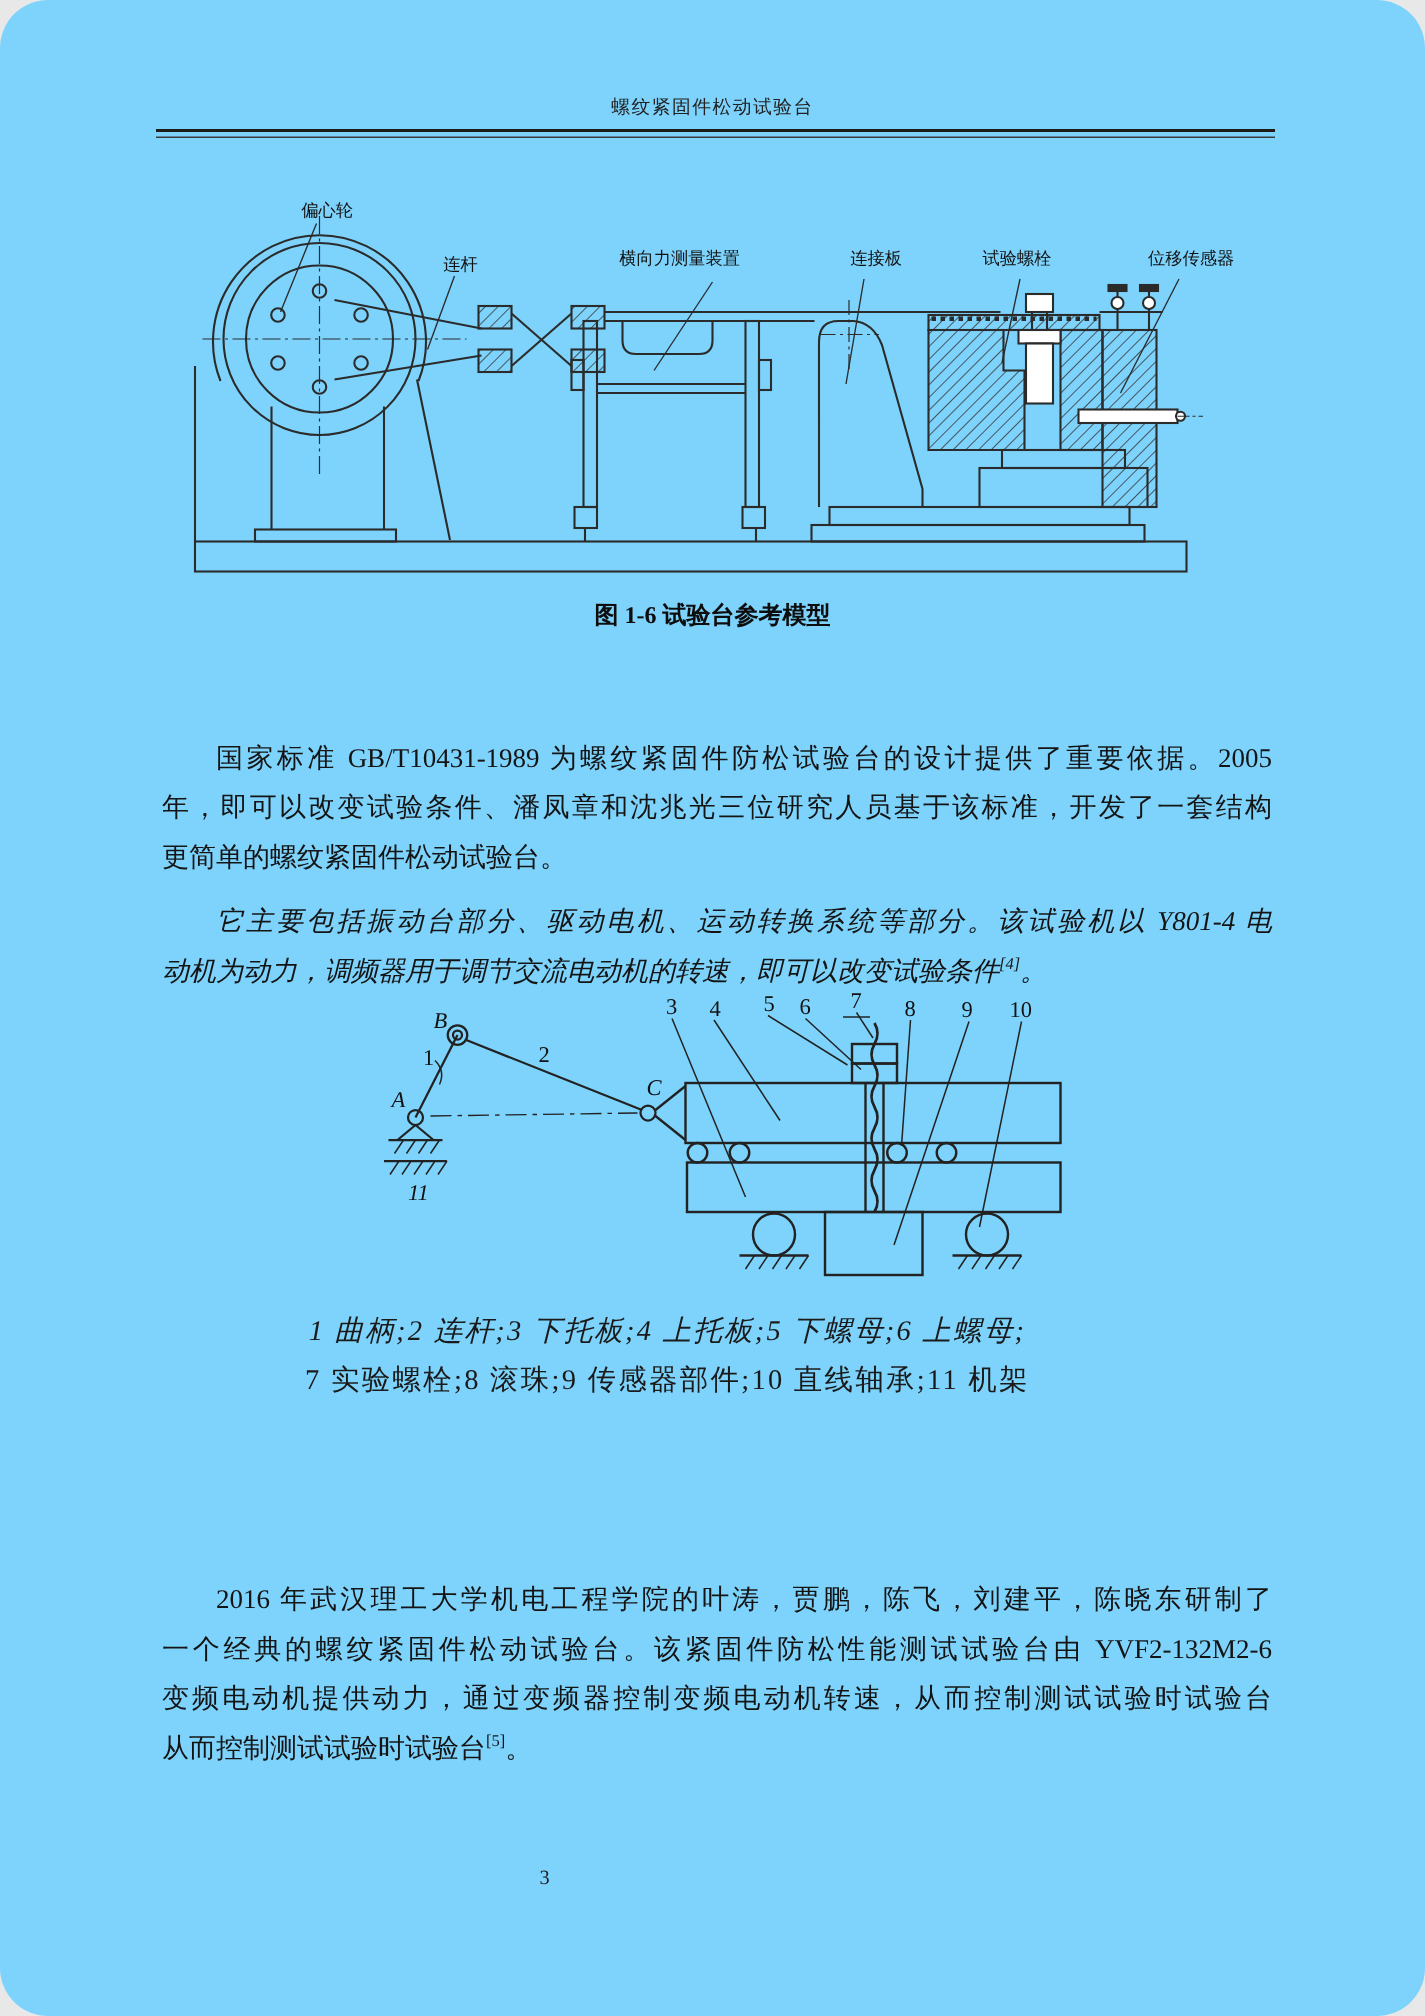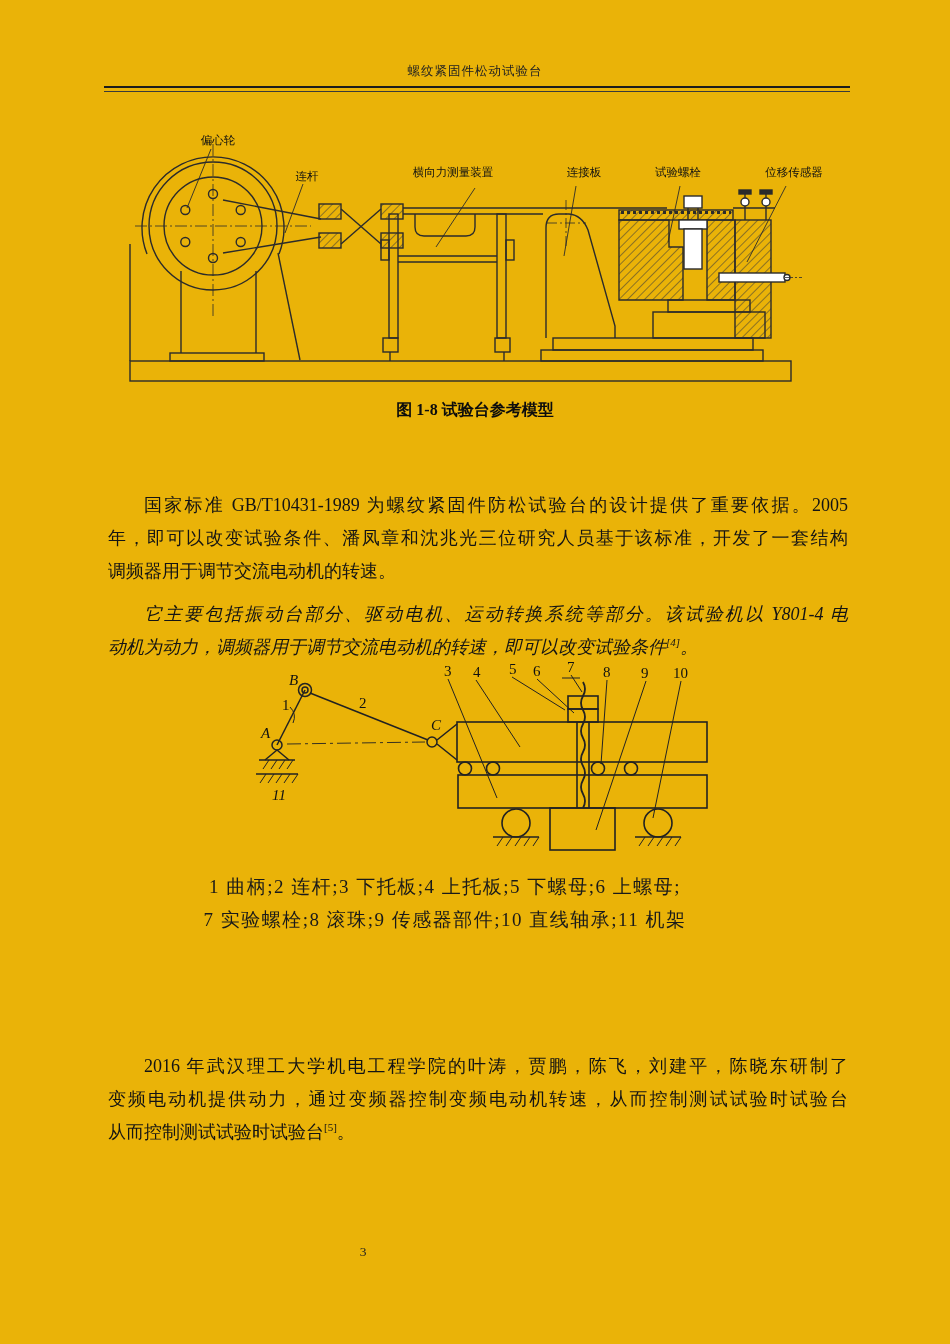--- a/index.html
+++ b/index.html
@@ -1,21 +1,22 @@
 <!DOCTYPE html>
 <html><head>
 <meta charset="utf-8">
 <style>
   * { margin:0; padding:0; box-sizing:border-box; }
   html,body { background:#e8e8e8; }
   .page {
     position:relative; width:950px; height:1344px; margin:0 auto;
-    background:#eab308; overflow:hidden;
+    background:#7dd3fc; overflow:hidden;
     font-family:"Liberation Serif","DejaVu Serif",serif;
     color:#111;
+    border-radius:32px;
   }
   .abs { position:absolute; }
   .header-title {
     top:63px; left:0; width:950px; text-align:center;
     font-size:12.5px; letter-spacing:1px; color:#222;
   }
   .rule-thick { top:86px; left:104px; width:746px; height:2.4px; background:#1c1c1c; }
   .rule-thin  { top:91px; left:104px; width:746px; height:1px;  background:#3a3a3a; }
   .figure { overflow:visible; }
   .caption {
@@ -156,26 +157,26 @@
     <g font-size="11.5" fill="#111">
       <text x="95" y="28" text-anchor="middle">偏心轮</text>
       <text x="184" y="64" text-anchor="middle">连杆</text>
       <text x="330" y="60" text-anchor="middle">横向力测量装置</text>
       <text x="461" y="60" text-anchor="middle">连接板</text>
       <text x="555" y="60" text-anchor="middle">试验螺栓</text>
       <text x="671" y="60" text-anchor="middle">位移传感器</text>
     </g>
   </svg>
 
-  <div class="abs caption" style="top:400px;">图 1-8 试验台参考模型</div>
+  <div class="abs caption" style="top:400px;">图 1-6 试验台参考模型</div>
 
   <div class="abs para" style="top:461px;">
     <div class="pline first">国家标准 GB/T10431-1989 为螺纹紧固件防松试验台的设计提供了重要依据。2005</div>
     <div class="pline">年，即可以改变试验条件、潘凤章和沈兆光三位研究人员基于该标准，开发了一套结构</div>
-    <div class="pline last">调频器用于调节交流电动机的转速。</div>
+    <div class="pline last">更简单的螺纹紧固件松动试验台。</div>
   </div>
 
   <div class="abs para" style="top:570px;font-style:italic;">
     <div class="pline first">它主要包括振动台部分、驱动电机、运动转换系统等部分。该试验机以  Y801-4 电</div>
     <div class="pline last"><span>动机为动力，调频器用于调节交流电动机的转速，即可以改变试验条件</span><span class="cite">[4]</span><span>。</span></div>
   </div>
 
   <svg class="abs figure" style="top:652px;left:225px;" width="520" height="215" viewBox="0 0 520 215">
 
     <g stroke="#222" fill="none" stroke-width="1.5">
@@ -241,25 +242,26 @@
       <text x="248" y="25">4</text>
       <text x="284" y="22">5</text>
       <text x="308" y="24">6</text>
       <text x="342" y="20">7</text>
       <text x="378" y="25">8</text>
       <text x="416" y="26">9</text>
       <text x="448" y="26">10</text>
     </g>
   </svg>
 
-  <div class="abs parts" style="top:874px;">1 曲柄;2 连杆;3 下托板;4 上托板;5 下螺母;6 上螺母;</div>
+  <div class="abs parts" style="top:874px;font-style:italic;">1 曲柄;2 连杆;3 下托板;4 上托板;5 下螺母;6 上螺母;</div>
   <div class="abs parts" style="top:907px;">7 实验螺栓;8 滚珠;9 传感器部件;10 直线轴承;11 机架</div>
 
 
   <div class="abs para" style="top:1022px;">
     <div class="pline first">2016 年武汉理工大学机电工程学院的叶涛，贾鹏，陈飞，刘建平，陈晓东研制了</div>
+    <div class="pline">一个经典的螺纹紧固件松动试验台。该紧固件防松性能测试试验台由  YVF2-132M2-6</div>
     <div class="pline">变频电动机提供动力，通过变频器控制变频电动机转速，从而控制测试试验时试验台</div>
     <div class="pline last"><span>从而控制测试试验时试验台</span><span class="cite">[5]</span><span>。</span></div>
   </div>
 
   <div class="abs pagenum">3</div>
 
 </div>
 
 </body></html>

